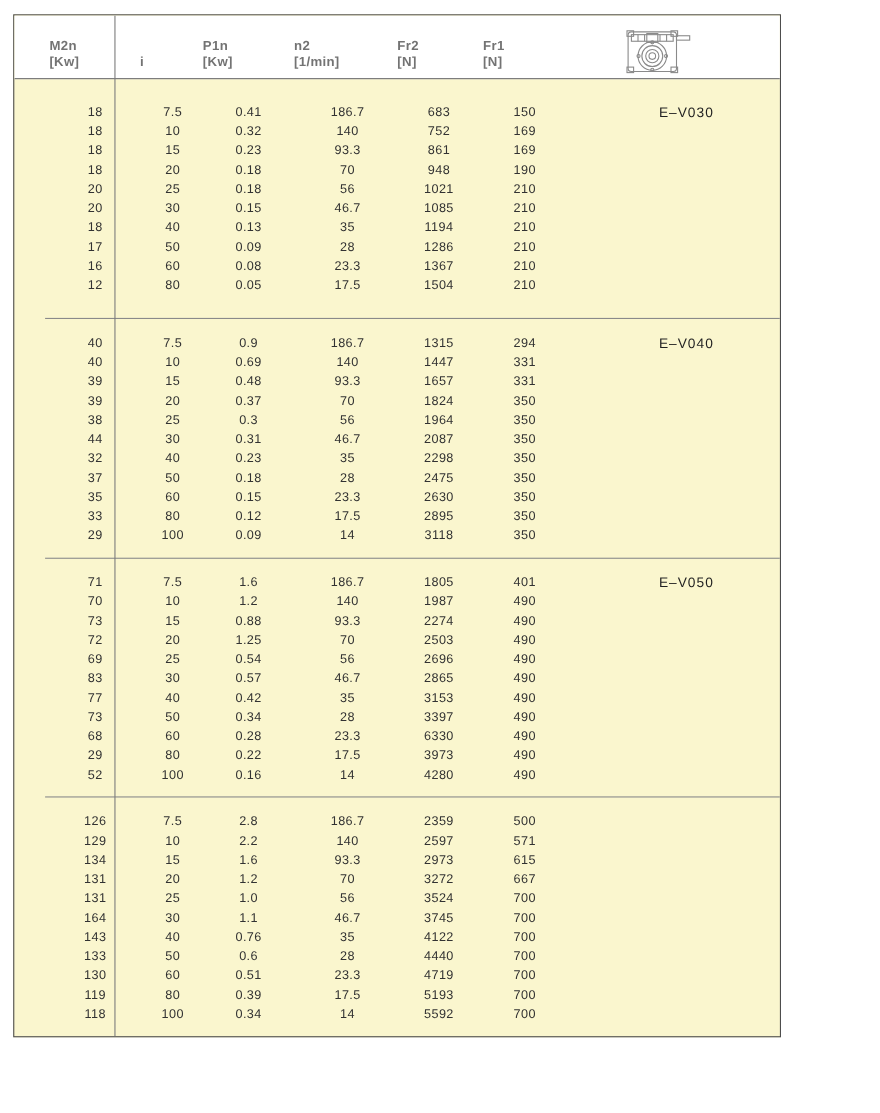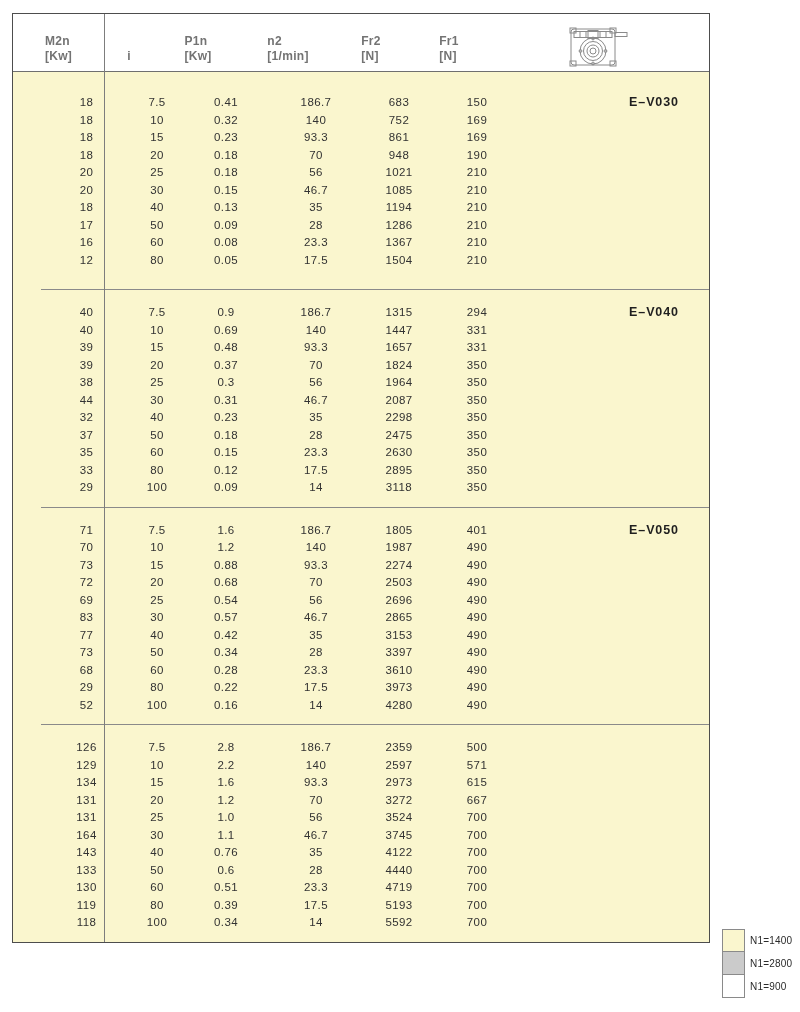--- a/index.html
+++ b/index.html
@@ -32,21 +32,21 @@
   .section { padding:14px 0 10px; border-top:1px solid #8a8a8a; }
   .section.first { border-top:none; padding-top:22px; padding-bottom:20px; }
   .row {
     display:grid; grid-template-columns:91px 50px 88px 92px 74px 82px 1fr;
     height:17.5px; line-height:17.5px;
   }
   .cell {
     text-align:center; font-size:11.5px; color:#323232; letter-spacing:0.4px;
   }
   .model-cell {
-    text-align:center; padding-left:81px; font-weight:bold; font-size:12.5px;
+    text-align:left; padding-left:81px; font-weight:normal; font-size:12.5px;
     color:#1f1f1f; letter-spacing:0.9px;
   }
   .legend { position:absolute; left:722px; top:929px; }
   .legend-item { display:flex; align-items:center; height:23px; }
   .legend-item + .legend-item .legend-swatch { margin-top:-1px; }
   .legend-swatch { width:23px; height:24px; border:1px solid #8a8a8a; flex:0 0 auto; }
   .legend-label { font-size:10px; color:#2a2a2a; padding-left:5px; letter-spacing:0.2px; }
   svg .ln { stroke:#8a8a8a; fill:none; stroke-width:1; }
 </style>
 </head>
@@ -327,21 +327,21 @@
             <div class="cell">15</div>
             <div class="cell">0.88</div>
             <div class="cell">93.3</div>
             <div class="cell">2274</div>
             <div class="cell">490</div>
             <div class="cell model-cell"></div>
           </div>
           <div class="row">
             <div class="cell">72</div>
             <div class="cell">20</div>
-            <div class="cell">0.68</div>
+            <div class="cell">1.25</div>
             <div class="cell">70</div>
             <div class="cell">2503</div>
             <div class="cell">490</div>
             <div class="cell model-cell"></div>
           </div>
           <div class="row">
             <div class="cell">69</div>
             <div class="cell">25</div>
             <div class="cell">0.54</div>
             <div class="cell">56</div>
@@ -374,21 +374,21 @@
             <div class="cell">28</div>
             <div class="cell">3397</div>
             <div class="cell">490</div>
             <div class="cell model-cell"></div>
           </div>
           <div class="row">
             <div class="cell">68</div>
             <div class="cell">60</div>
             <div class="cell">0.28</div>
             <div class="cell">23.3</div>
-            <div class="cell">3610</div>
+            <div class="cell">6330</div>
             <div class="cell">490</div>
             <div class="cell model-cell"></div>
           </div>
           <div class="row">
             <div class="cell">29</div>
             <div class="cell">80</div>
             <div class="cell">0.22</div>
             <div class="cell">17.5</div>
             <div class="cell">3973</div>
             <div class="cell">490</div>
@@ -500,28 +500,14 @@
             <div class="cell">0.34</div>
             <div class="cell">14</div>
             <div class="cell">5592</div>
             <div class="cell">700</div>
             <div class="cell model-cell"></div>
           </div>
         </div>
       </div>
   </div>
 
-  <div class="legend">
-    <div class="legend-item">
-      <div class="legend-swatch" style="background-color: rgb(250, 246, 206);"></div>
-      <div class="legend-label">N1=1400</div>
-    </div>
-    <div class="legend-item">
-      <div class="legend-swatch" style="background-color: rgb(203, 203, 203);"></div>
-      <div class="legend-label">N1=2800</div>
-    </div>
-    <div class="legend-item">
-      <div class="legend-swatch" style="background-color: rgb(255, 255, 255);"></div>
-      <div class="legend-label">N1=900</div>
-    </div>
-  </div>
 
 </div>
 
 </body></html>

